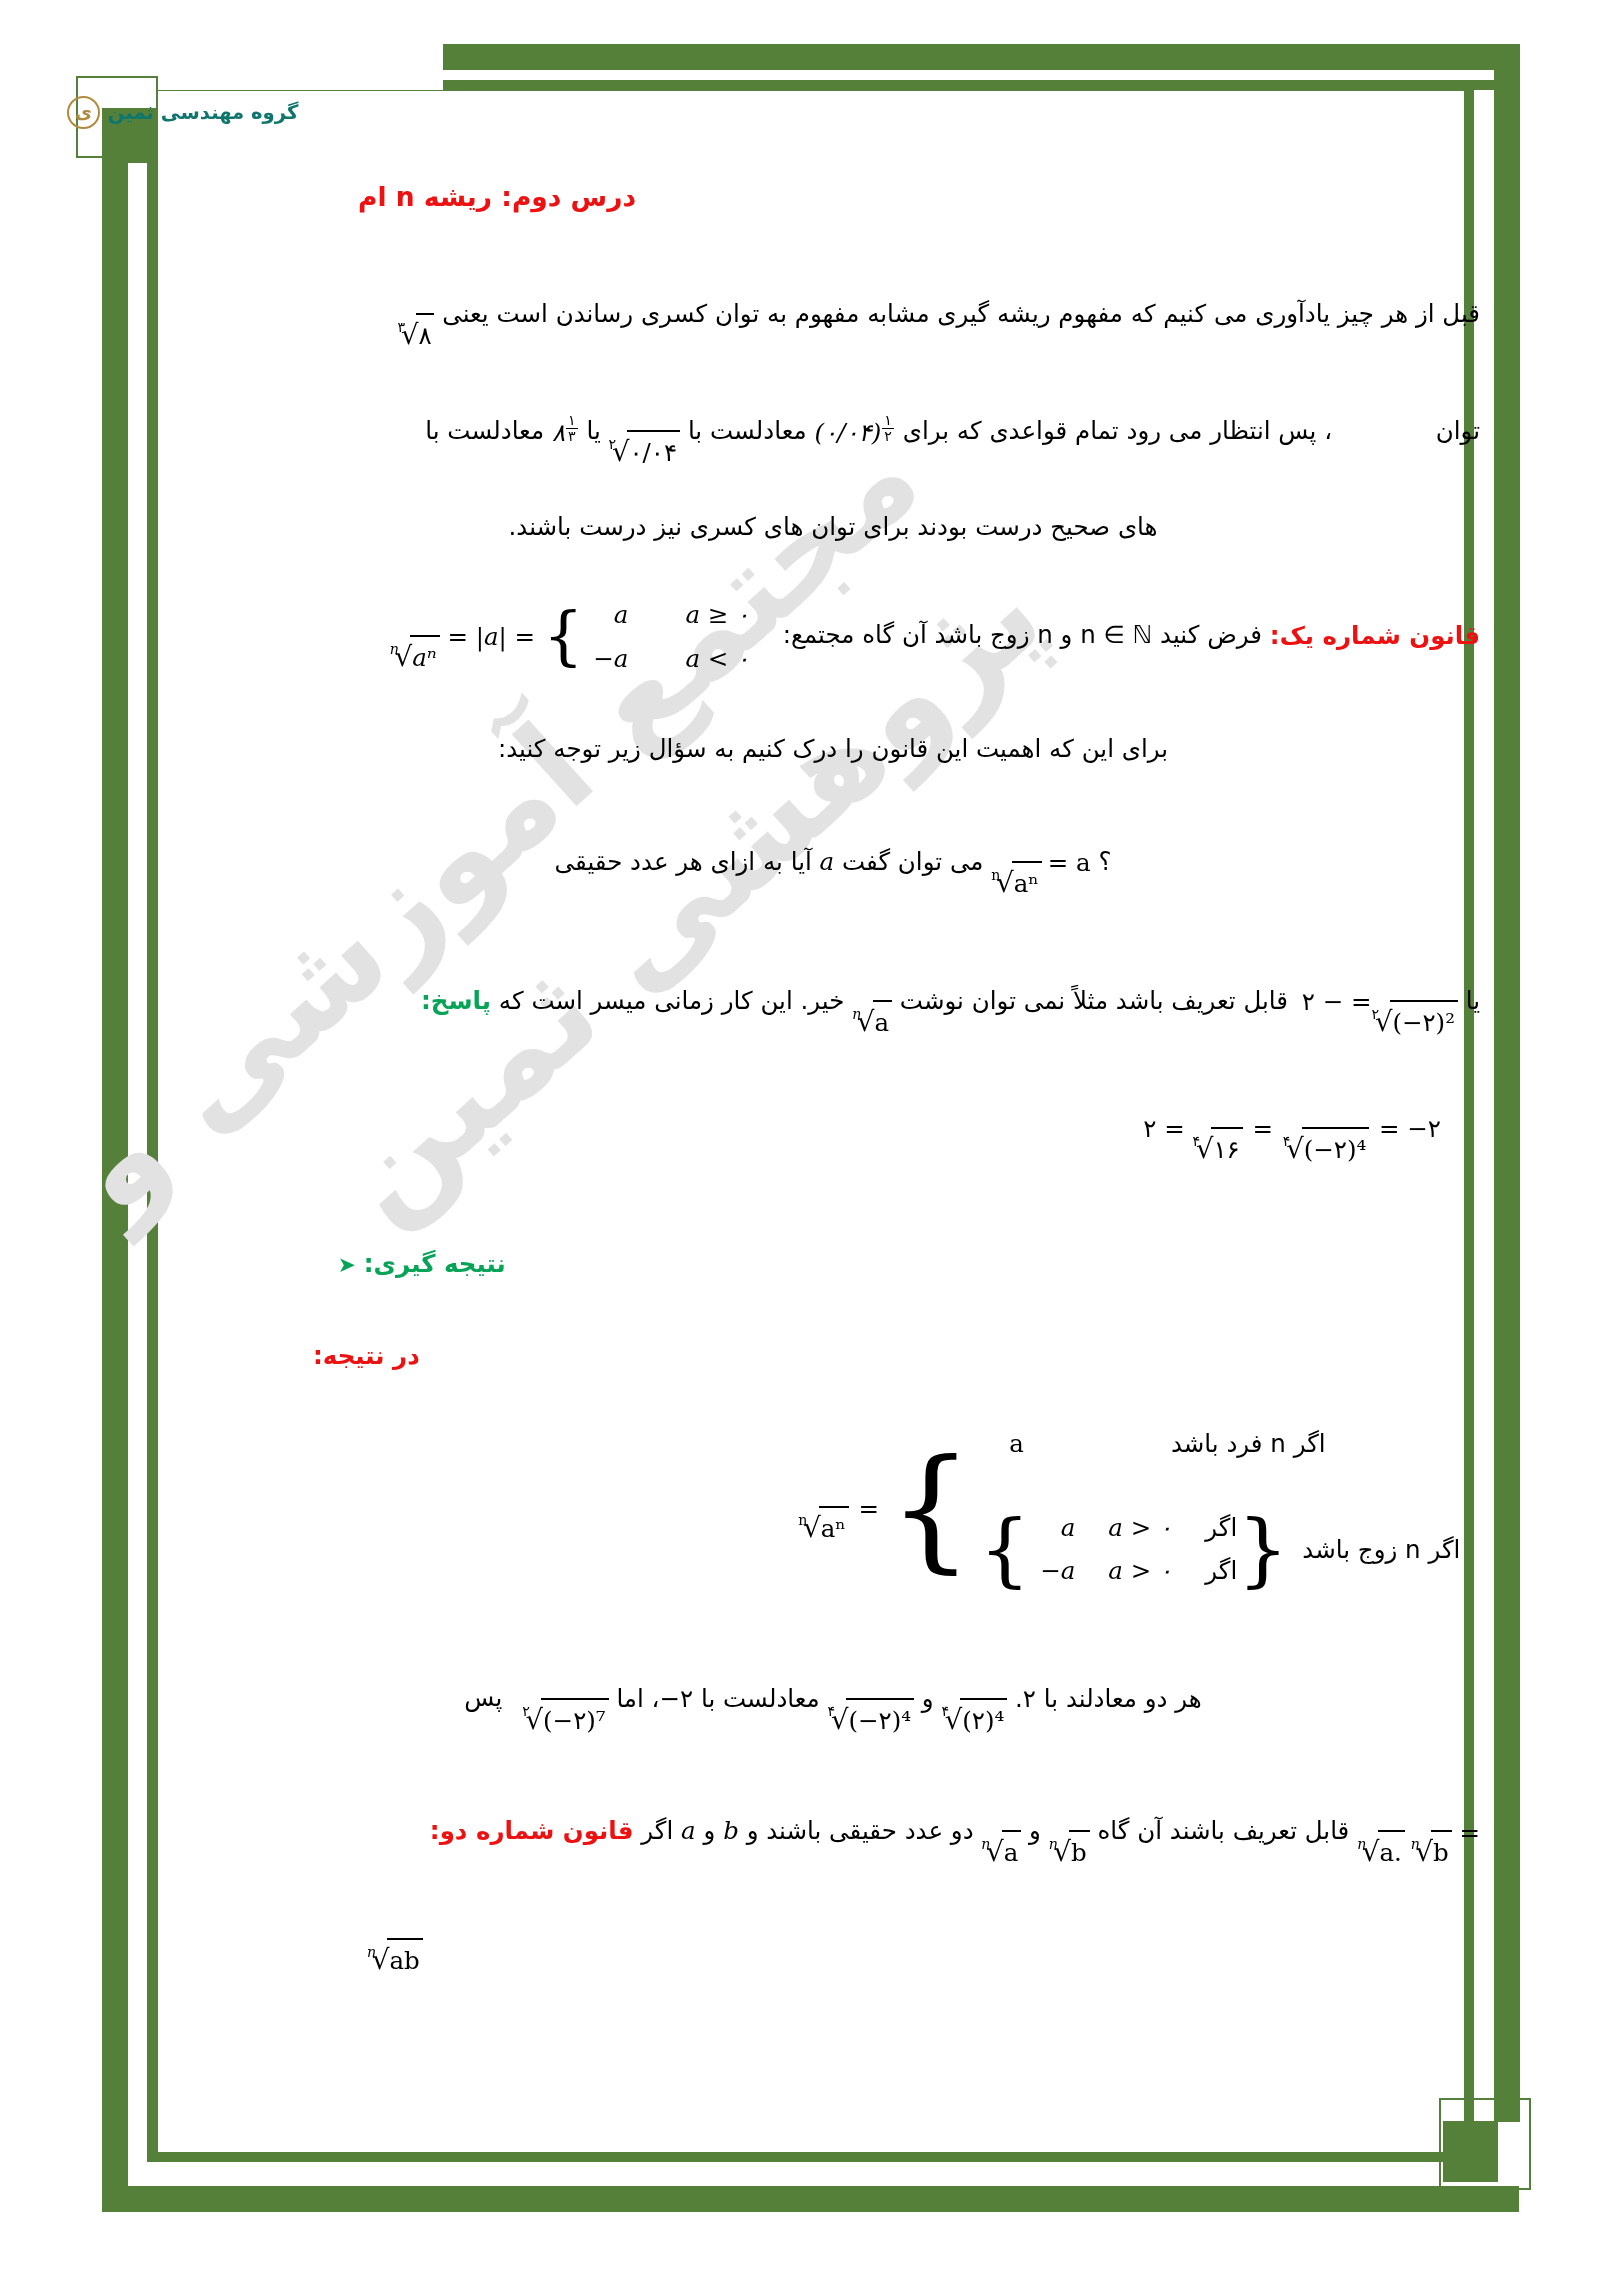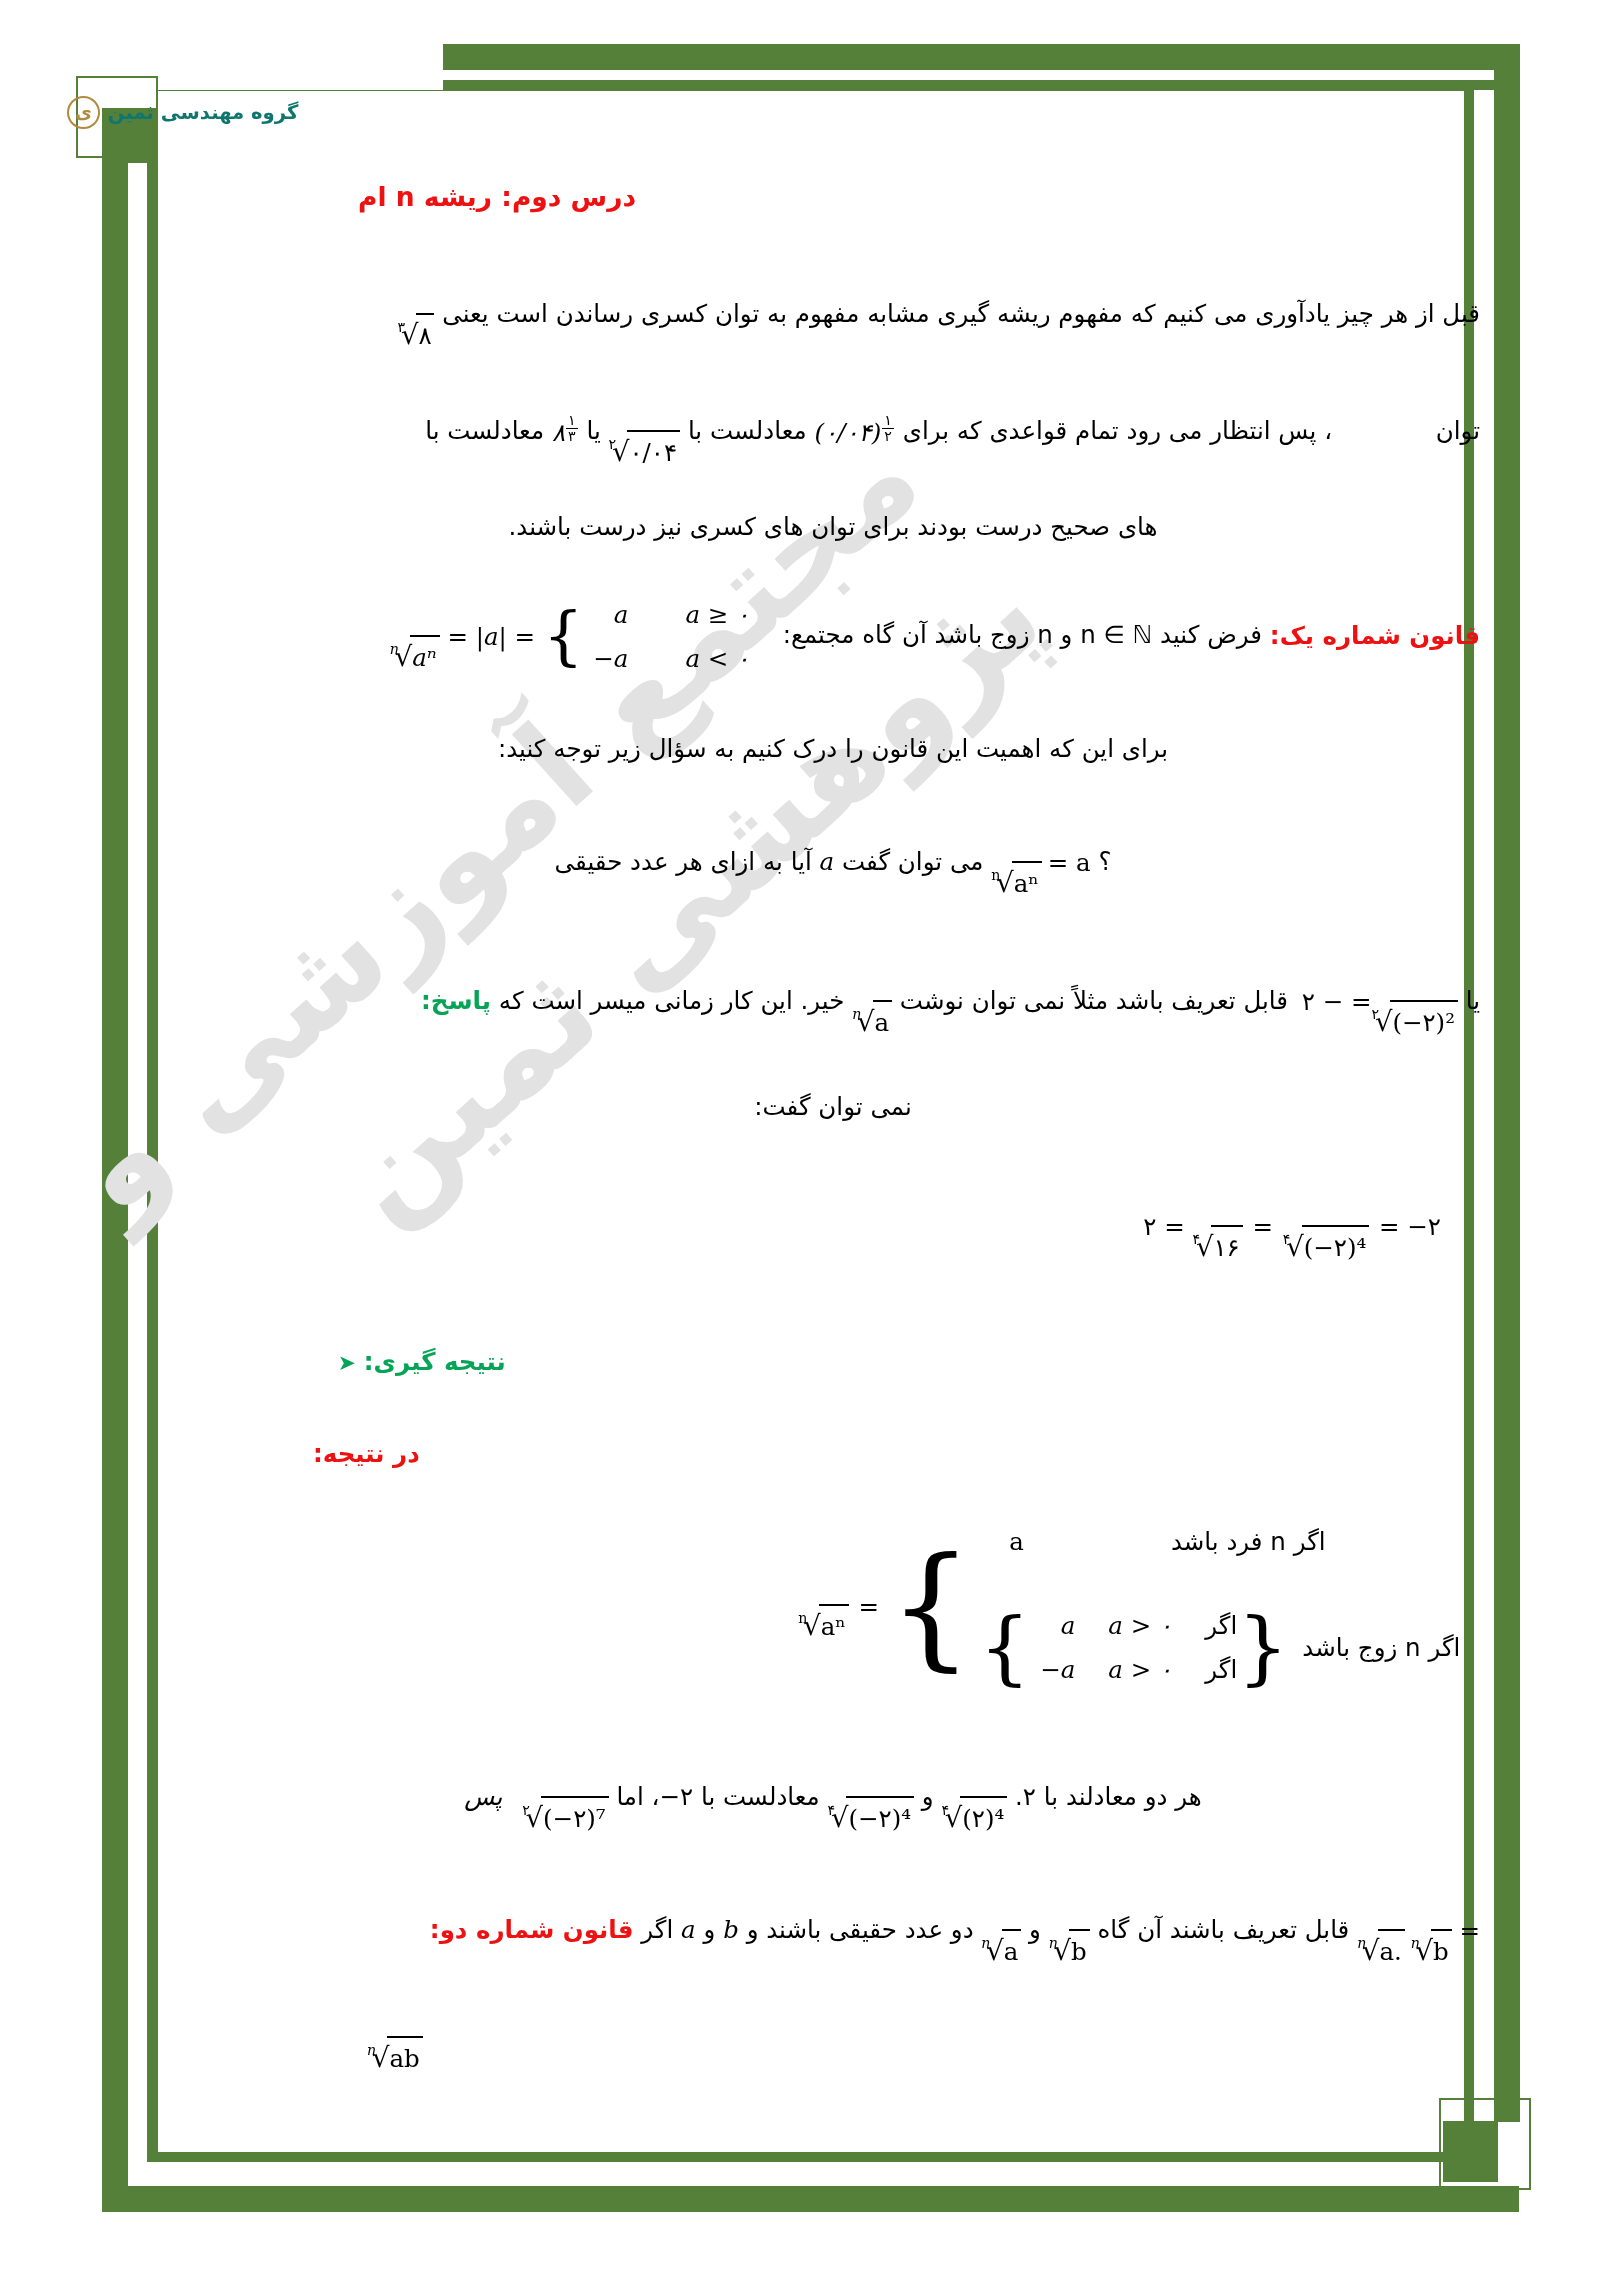--- a/index.html
+++ b/index.html
@@ -207,23 +207,20 @@
     <span class="piece">
       <span class="up" style="margin-left:5.9px;">۲ −  =</span>
       <span class="rad"><span class="idx up">۲</span><span class="sign">√</span><span class="bod up">(−۲)²</span></span>
     </span>
     <span>قابل تعریف باشد مثلاً نمی توان نوشت</span>
     <span class="rad mathline"><span class="idx it">n</span><span class="sign">√</span><span class="bod up">a</span></span>
     <span>خیر. این کار زمانی میسر است که</span>
     <span class="green">پاسخ:</span>
   </div>
 
-  <div class="row ctr" style="margin-bottom:59px;">
-    <span>نمی توان گفت:</span>
-  </div>
 
   <div class="row" style="margin-bottom:73px;padding-right:39px;">
     <span class="piece">
       <span class="up" style="margin-right:7.8px;">۲  =</span>
       <span class="rad"><span class="idx up">۴</span><span class="sign">√</span><span class="bod up">۱۶</span></span>
       <span class="up" style="margin:0 9.8px;">=</span>
       <span class="rad"><span class="idx up">۴</span><span class="sign">√</span><span class="bod up">(−۲)⁴</span></span>
       <span class="up" style="margin-left:9.8px;">=  −۲</span>
     </span>
   </div>
@@ -270,21 +267,21 @@
     </span>
   </div>
 
   <div class="row ctr" style="margin-bottom:49px;">
     <span>هر دو معادلند با ۲.</span>
     <span class="rad mathline"><span class="idx up">۴</span><span class="sign">√</span><span class="bod up">(۲)⁴</span></span>
     <span>و</span>
     <span class="rad mathline"><span class="idx up">۴</span><span class="sign">√</span><span class="bod up">(−۲)⁴</span></span>
     <span>معادلست با ۲−، اما</span>
     <span class="rad mathline"><span class="idx up">۲</span><span class="sign">√</span><span class="bod up">(−۲)⁷</span></span>
-    <span style="margin-right:12px;font-style:italic;">پس</span>
+    <span style="margin-right:12px;">پس</span>
   </div>
 
   <div class="row" style="margin-bottom:23.5px;">
     <span class="piece">
       <span class="rad"><span class="idx it">n</span><span class="sign">√</span><span class="bod up">a.</span></span>
       <span class="rad" style="margin-left:5.9px;"><span class="idx it">n</span><span class="sign">√</span><span class="bod up">b</span></span>
       <span class="up" style="margin-left:7.8px;">=</span>
     </span>
     <span>قابل تعریف باشند آن گاه</span>
     <span class="rad mathline"><span class="idx it">n</span><span class="sign">√</span><span class="bod up">b</span></span>

